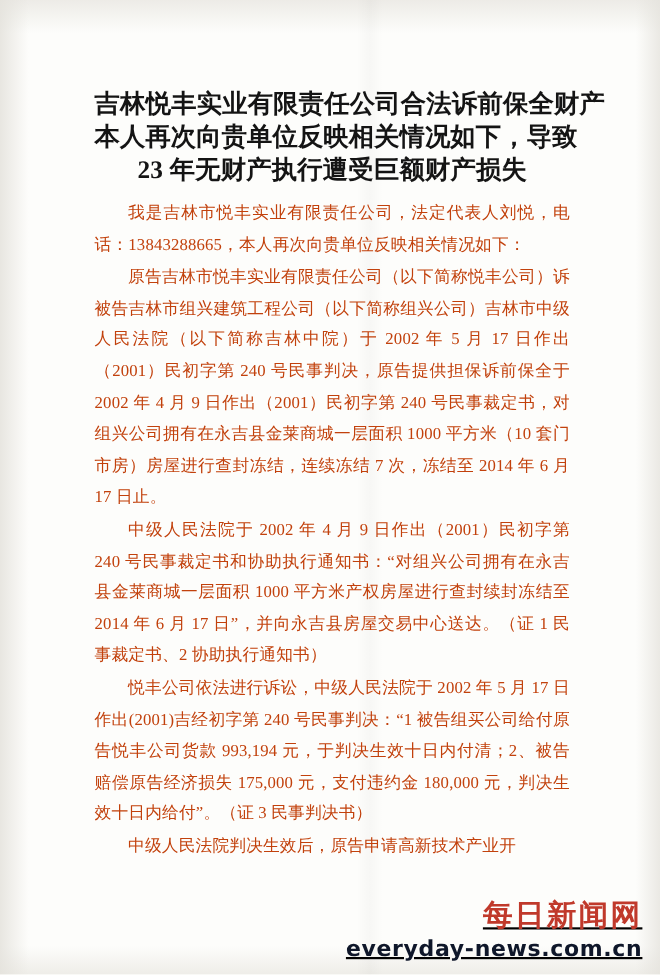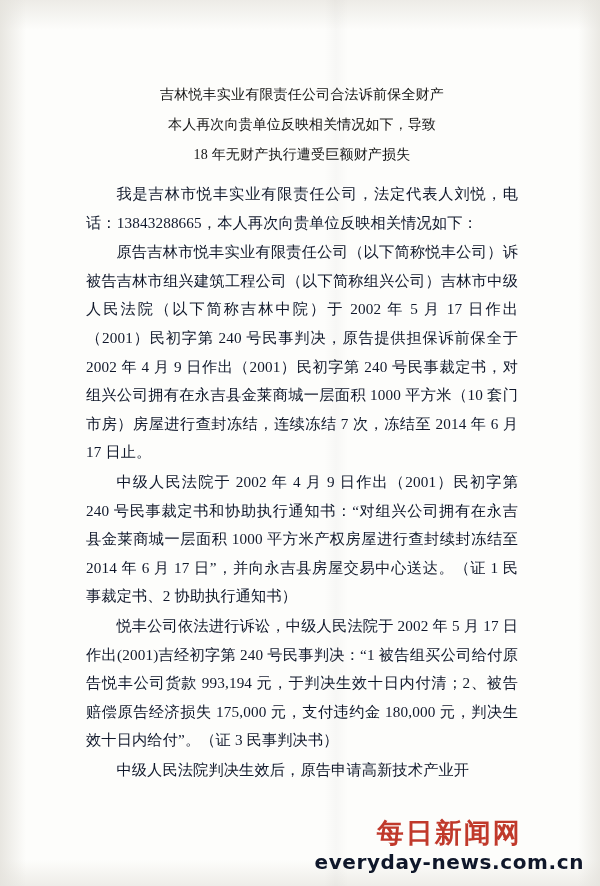--- a/index.html
+++ b/index.html
@@ -34,53 +34,54 @@
     pointer-events: none;
   }
   .content {
     position: absolute;
     left: 86px;
     top: 80px;
     width: 432px;
   }
   .doc-title {
     text-align: center;
-    font-weight: normal;
-    font-size: 14px;
+    font-weight: bold;
+    font-size: 23px;
     line-height: 30px;
     color: #141414;
     letter-spacing: 0.2px;
     margin: 0 0 10px 0;
   }
   .doc-title div {
     white-space: nowrap;
   }
   .doc-title .line2 {
     letter-spacing: 0.1px;
   }
   .body-text p {
     margin: 0 0 1px 0;
     font-size: 15.2px;
     line-height: 28.6px;
-    color: #0f172a;
+    color: #c2410c;
     text-align: justify;
     text-justify: inter-ideograph;
     text-indent: 2em;
     letter-spacing: 0.15px;
   }
   .body-text p.last {
     margin-bottom: 12px;
   }
   .watermark {
     position: absolute;
     right: 16px;
     bottom: 14px;
-    text-align: center;
+    text-align: right;
     line-height: 1;
     user-select: none;
+    text-decoration: underline;
   }
   .wm-top {
     font-family: "DejaVu Sans", "Liberation Sans", sans-serif;
     font-weight: bold;
     font-size: 27px;
     color: #c0392b;
     letter-spacing: 2px;
     text-shadow: 0 1px 0 rgba(255,255,255,0.7);
   }
   .wm-bottom {
@@ -106,21 +107,21 @@
 <body>
 
 <div class="page">
   <div class="fold"></div>
 
   <div class="content">
 
     <div class="doc-title">
       <div class="line1">吉林悦丰实业有限责任公司合法诉前保全财产</div>
       <div class="line2">本人再次向贵单位反映相关情况如下，导致</div>
-      <div class="line3">18 年无财产执行遭受巨额财产损失</div>
+      <div class="line3">23 年无财产执行遭受巨额财产损失</div>
     </div>
 
     <div class="body-text">
       <p>我是吉林市悦丰实业有限责任公司，法定代表人刘悦，电话：13843288665，本人再次向贵单位反映相关情况如下：</p>
       <p>原告吉林市悦丰实业有限责任公司（以下简称悦丰公司）诉被告吉林市组兴建筑工程公司（以下简称组兴公司）吉林市中级人民法院（以下简称吉林中院）于 2002 年 5 月 17 日作出（2001）民初字第 240 号民事判决，原告提供担保诉前保全于 2002 年 4 月 9 日作出（2001）民初字第 240 号民事裁定书，对组兴公司拥有在永吉县金莱商城一层面积 1000 平方米（10 套门市房）房屋进行查封冻结，连续冻结 7 次，冻结至 2014 年 6 月 17 日止。</p>
       <p>中级人民法院于 2002 年 4 月 9 日作出（2001）民初字第 240 号民事裁定书和协助执行通知书：“对组兴公司拥有在永吉县金莱商城一层面积 1000 平方米产权房屋进行查封续封冻结至 2014 年 6 月 17 日”，并向永吉县房屋交易中心送达。（证 1 民事裁定书、2 协助执行通知书）</p>
       <p>悦丰公司依法进行诉讼，中级人民法院于 2002 年 5 月 17 日作出(2001)吉经初字第 240 号民事判决：“1 被告组买公司给付原告悦丰公司货款 993,194 元，于判决生效十日内付清；2、被告赔偿原告经济损失 175,000 元，支付违约金 180,000 元，判决生效十日内给付”。（证 3 民事判决书）</p>
       <p class="last">中级人民法院判决生效后，原告申请高新技术产业开</p>
     </div>
 

